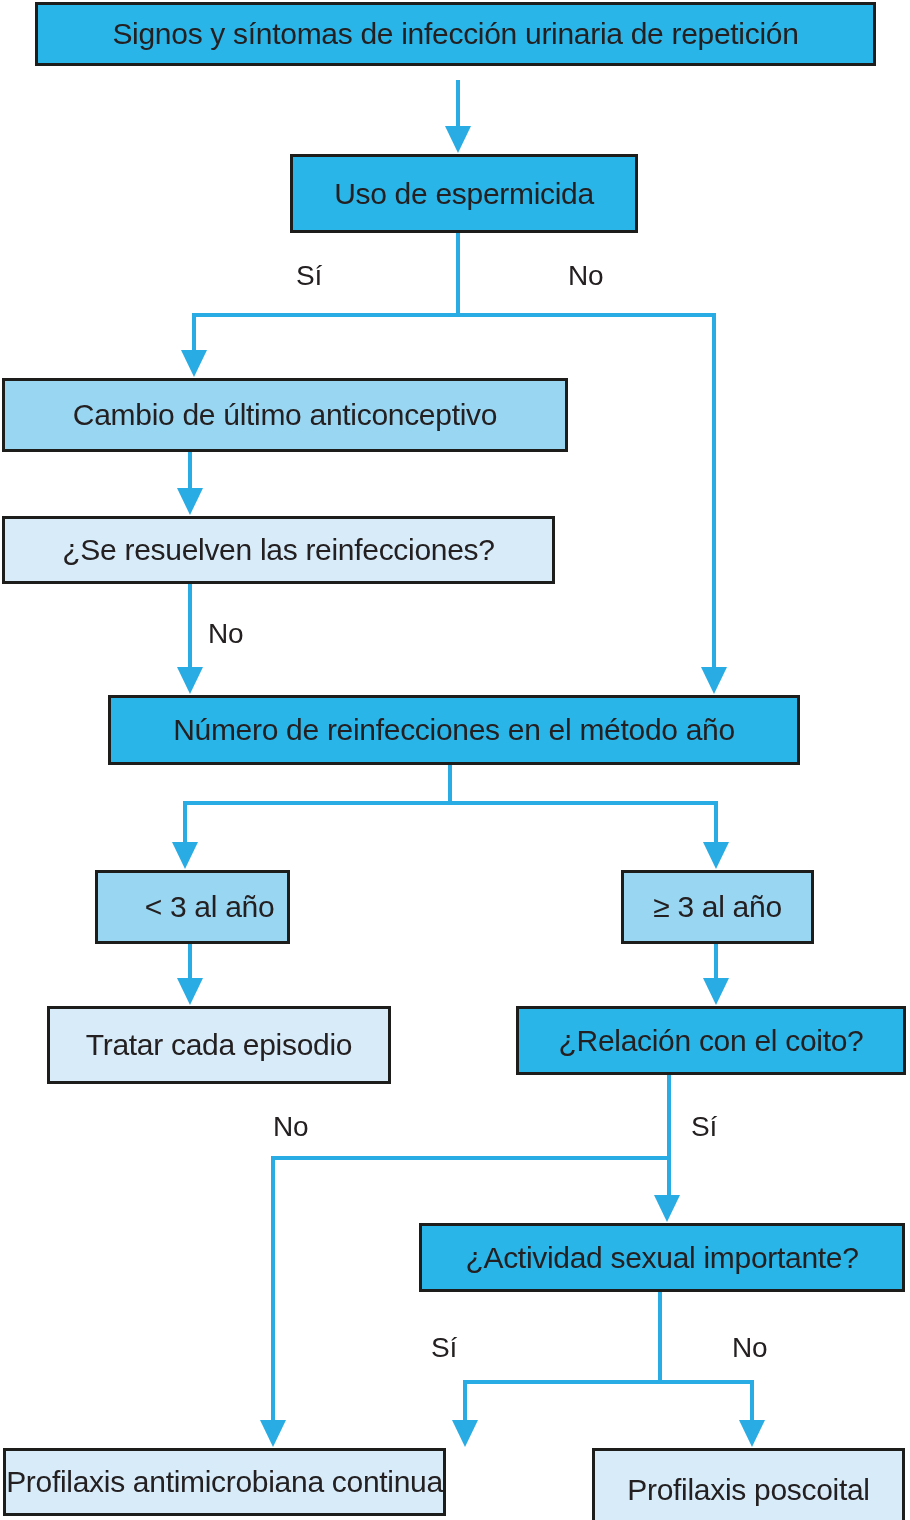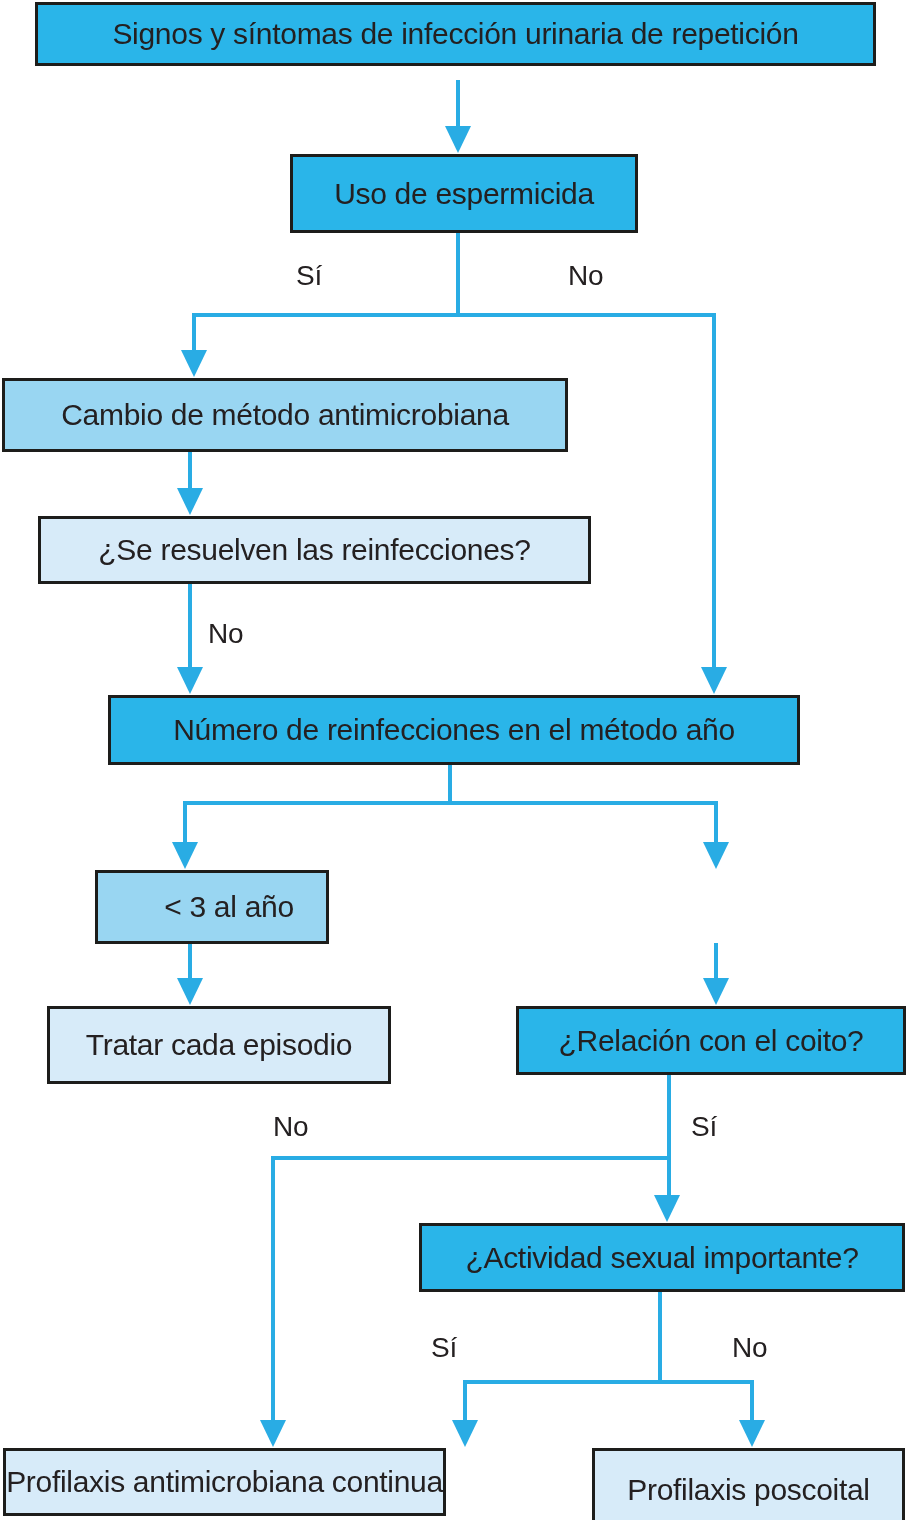--- a/index.html
+++ b/index.html
@@ -75,24 +75,25 @@
   <div class="arrow" style="left:703px;top:842px;"></div>
   <div class="arrow" style="left:177px;top:978px;"></div>
   <div class="arrow" style="left:703px;top:978px;"></div>
   <div class="arrow" style="left:654px;top:1195px;"></div>
   <div class="arrow" style="left:260px;top:1420px;"></div>
   <div class="arrow" style="left:452px;top:1420px;"></div>
   <div class="arrow" style="left:739px;top:1420px;"></div>
 
   <div class="node strong" style="left:35px;top:2px;width:841px;height:64px;">Signos y síntomas de infección urinaria de repetición</div>
   <div class="node strong" style="left:284px;top:154px;width:348px;height:79px;margin-left:6px;">Uso de espermicida</div>
-  <div class="node medium" style="left:2px;top:378px;width:566px;height:74px;">Cambio de método antimicrobiana</div>
-  <div class="node light" style="left:2px;top:516px;width:553px;height:68px;margin-left:36px;">¿Se resuelven las reinfecciones?</div>
+  <div class="node medium" style="left:2px;top:378px;width:566px;height:74px;">Cambio de último anticonceptivo</div>
+  <div class="node light" style="left:2px;top:516px;width:553px;height:68px;">¿Se resuelven las reinfecciones?</div>
   <div class="node strong" style="left:108px;top:695px;width:692px;height:70px;">Número de reinfecciones en el método año</div>
-  <div class="node medium" style="left:95px;top:870px;width:234px;height:74px;padding-left:34px;">&lt; 3 al año</div>
+  <div class="node medium" style="left:95px;top:870px;width:195px;height:74px;padding-left:34px;">&lt; 3 al año</div>
+  <div class="node medium" style="left:621px;top:870px;width:193px;height:74px;">≥ 3 al año</div>
   <div class="node light" style="left:3px;top:1006px;width:344px;height:78px;margin-left:44px;">Tratar cada episodio</div>
   <div class="node strong" style="left:419px;top:1223px;width:486px;height:69px;">¿Actividad sexual importante?</div>
   <div class="node strong" style="left:516px;top:1006px;width:390px;height:69px;">¿Relación con el coito?</div>
   <div class="node light" style="left:3px;top:1448px;width:443px;height:68px;">Profilaxis antimicrobiana continua</div>
   <div class="node light" style="left:592px;top:1448px;width:313px;height:84px;">Profilaxis poscoital</div>
 
   <div class="elabel" style="left:296px;top:262px;">Sí</div>
   <div class="elabel" style="left:568px;top:262px;">No</div>
   <div class="elabel" style="left:208px;top:620px;">No</div>
   <div class="elabel" style="left:273px;top:1113px;">No</div>

